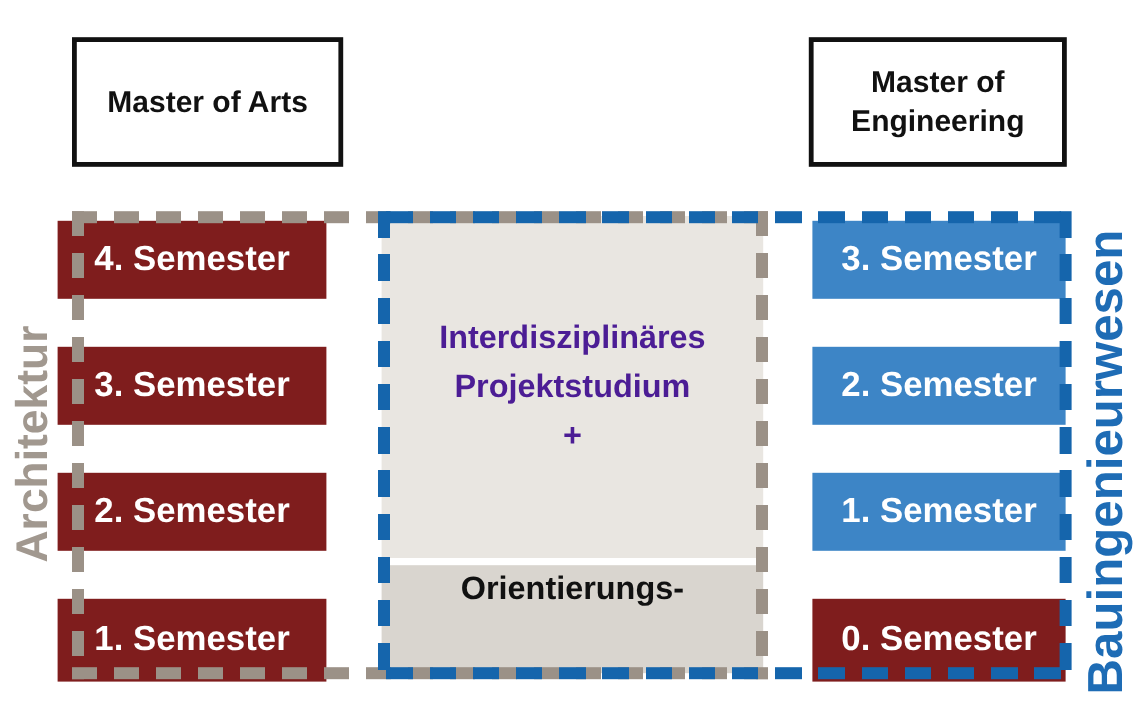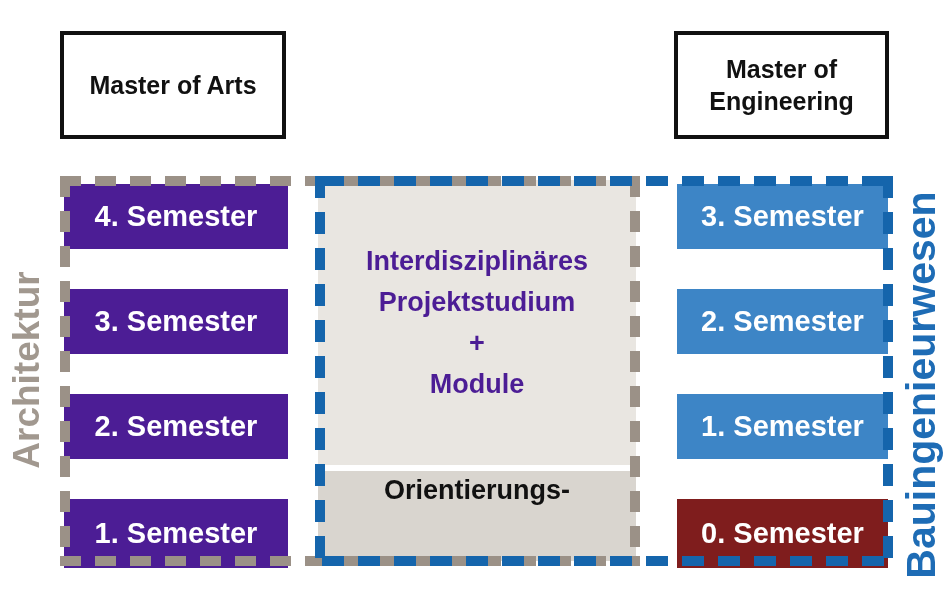--- a/index.html
+++ b/index.html
@@ -14,21 +14,21 @@
     display: flex; align-items: center; justify-content: center; text-align: center;
     font-weight: bold; font-size: 25px; color: #111; line-height: 1.3;
   }
   .degree-moa { left: 60px; top: 31px; width: 226px; height: 108px; }
   .degree-moe { left: 674px; top: 31px; width: 215px; height: 108px; padding: 12px 10px; }
   
   .sem {
     position: absolute; display: flex; align-items: center; justify-content: center;
     font-weight: bold; font-size: 29px; color: #ffffff; white-space: nowrap;
   }
-  .sem-left  { left: 64px;  width: 224px; background: #4c1d95; }
+  .sem-left  { left: 48px;  width: 224px; background: #7f1d1d; }
   .sem-right { left: 677px; width: 211px; background: #3d85c6; }
   .sem-light { background: #7f1d1d; }
   .row0 { top: 184px; height: 65px; }
   .row1 { top: 289px; height: 65px; }
   .row2 { top: 394px; height: 65px; }
   .row3 { top: 499px; height: 69px; }
   
   .mid-upper {
     position: absolute; left: 318px; top: 180px; width: 318px; height: 285px;
     background: #e9e6e1; display: flex; flex-direction: column; align-items: center;
@@ -106,21 +106,20 @@
     <span>1. Semester</span>
   </div>
   <div class="sem sem-right sem-light row3">
     <span>0. Semester</span>
   </div>
 
   <div class="mid-upper">
     <div>Interdisziplinäres</div>
     <div>Projektstudium</div>
     <div>+</div>
-    <div>Module</div>
   </div>
   <div class="mid-lower">
     <div>Orientierungs-</div>
   </div>
 
   <div class="dash dash-h gray g-top"></div>
   <div class="dash dash-h gray g-bottom"></div>
   <div class="dash dash-v gray g-left"></div>
   <div class="dash dash-v gray g-right"></div>
 

